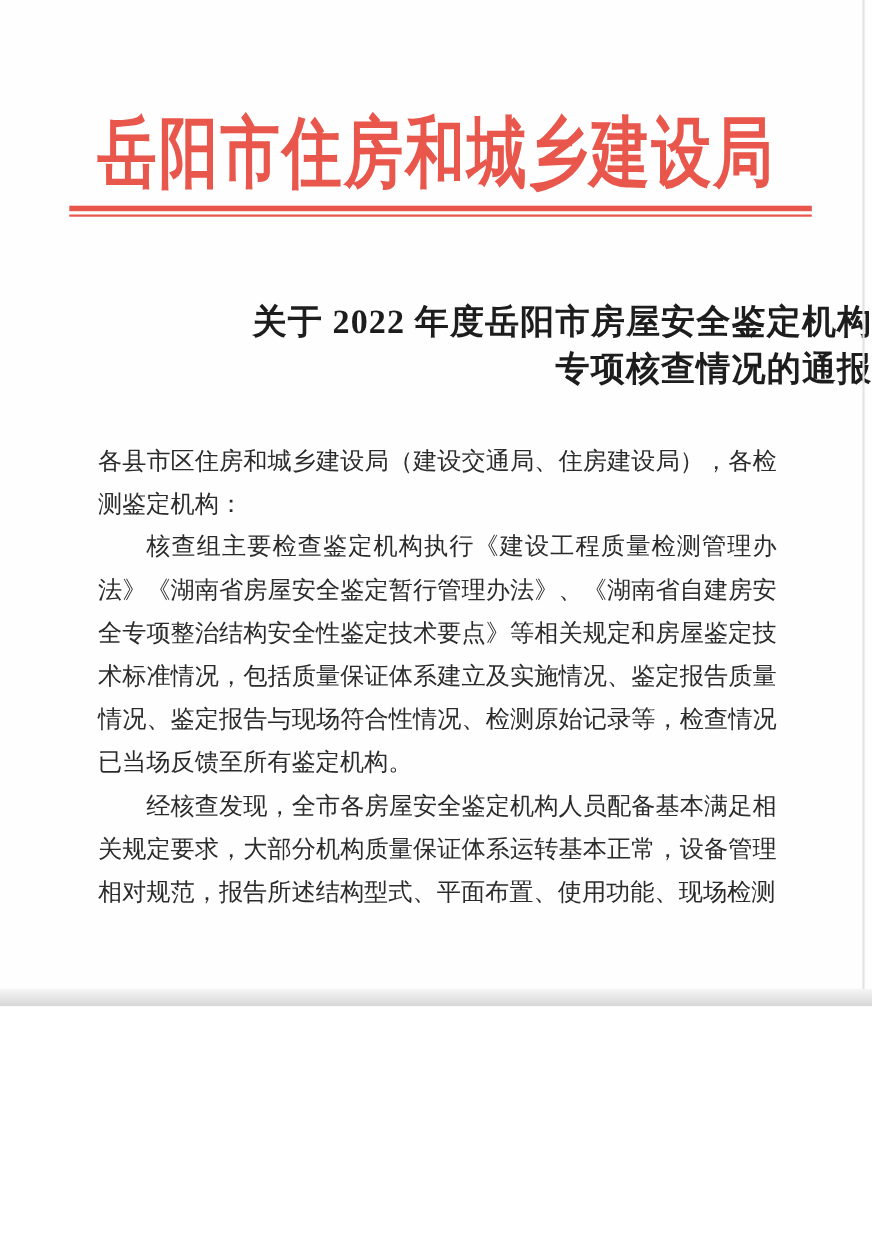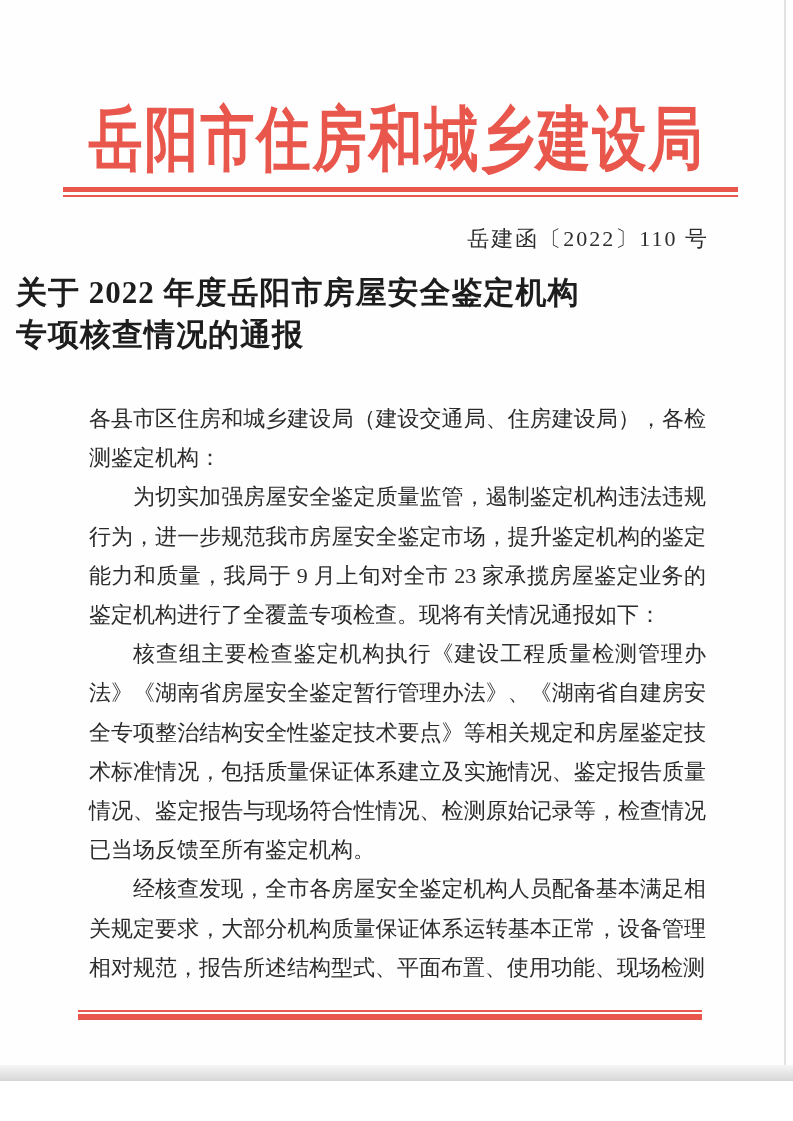--- a/index.html
+++ b/index.html
@@ -3,21 +3,21 @@
 <meta charset="utf-8">
 <style>
   :root{
     --red:#e8564c;
     --title-black:#1d1d1d;
     --body-text:#2b2b2b;
   }
   html,body{margin:0;padding:0;background:#ffffff;}
   .page{
     position:relative;
-    width:793px;height:1081px;
+    width:793px;height:915px;
     background:#fefefe;
     overflow:hidden;
     font-family:"Liberation Serif",serif;
   }
   .letterhead{
     position:absolute;top:94px;left:0;right:0;
     text-align:center;
     font-size:54px;line-height:70px;
     font-weight:bold;
     color:var(--red);
@@ -32,22 +32,22 @@
     border-top:5px solid var(--red);
     border-bottom:2px solid var(--red);
   }
   .doc-number{
     position:absolute;top:224px;right:84px;
     font-size:22px;letter-spacing:2px;
     color:#2d2d2d;
     white-space:nowrap;
   }
   .doc-title{
-    position:absolute;top:272px;left:16px;right:0;margin:0;
-    text-align:left;
+    position:absolute;top:272px;left:0;right:0;margin:0;
+    text-align:right;
     font-size:31px;line-height:42px;
     font-weight:bold;
     color:var(--title-black);
     letter-spacing:1px;
   }
   .body-text{
     position:absolute;top:379px;left:89px;width:617px;
     font-size:22px;line-height:39.2px;
     color:var(--body-text);
     text-align:justify;
@@ -81,27 +81,25 @@
 </style>
 </head>
 <body>
 
 <div class="page">
 
   <div class="letterhead">岳阳市住房和城乡建设局</div>
 
   <div class="head-rule"></div>
 
-  <div class="doc-number">岳建函〔2022〕110 号</div>
 
   <h1 class="doc-title"><span>关于 2022 年度岳阳市房屋安全鉴定机构</span><br><span>专项核查情况的通报</span></h1>
 
   <div class="body-text">
     <p class="salutation">各县市区住房和城乡建设局（建设交通局、住房建设局），各检测鉴定机构：</p>
-    <p class="indent">为切实加强房屋安全鉴定质量监管，遏制鉴定机构违法违规行为，进一步规范我市房屋安全鉴定市场，提升鉴定机构的鉴定能力和质量，我局于 9 月上旬对全市 23 家承揽房屋鉴定业务的鉴定机构进行了全覆盖专项检查。现将有关情况通报如下：</p>
     <p class="indent">核查组主要检查鉴定机构执行《建设工程质量检测管理办法》《湖南省房屋安全鉴定暂行管理办法》、《湖南省自建房安全专项整治结构安全性鉴定技术要点》等相关规定和房屋鉴定技术标准情况，包括质量保证体系建立及实施情况、鉴定报告质量情况、鉴定报告与现场符合性情况、检测原始记录等，检查情况已当场反馈至所有鉴定机构。</p>
     <p class="indent">经核查发现，全市各房屋安全鉴定机构人员配备基本满足相关规定要求，大部分机构质量保证体系运转基本正常，设备管理相对规范，报告所述结构型式、平面布置、使用功能、现场检测</p>
   </div>
 
   <div class="foot-rule"></div>
 
   <div class="scan-edge-right"></div>
   <div class="scan-edge-bottom"></div>
 
 </div>

